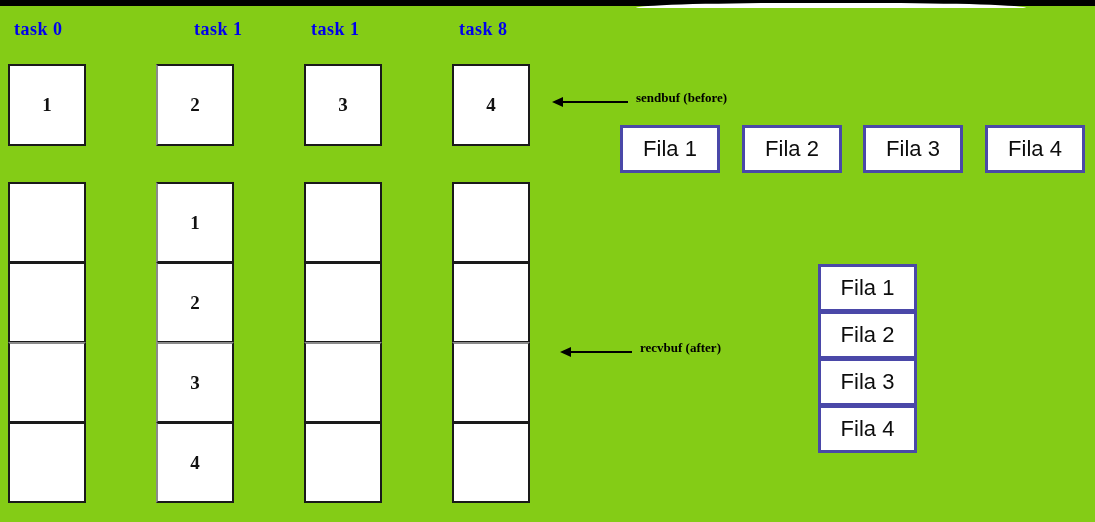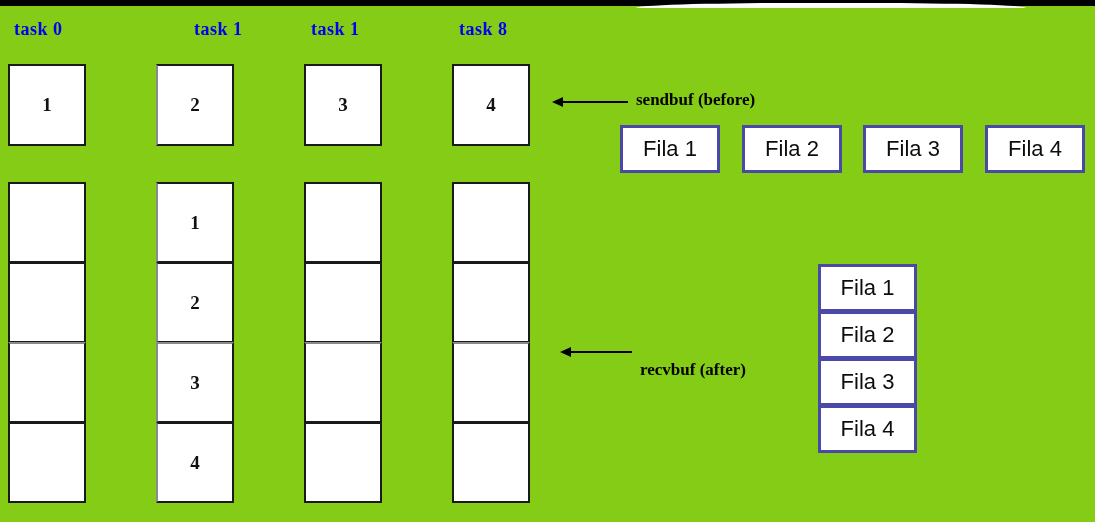--- a/index.html
+++ b/index.html
@@ -114,21 +114,21 @@
     height: 0;
     border-top: 5px solid transparent;
     border-bottom: 5px solid transparent;
     border-right: 11px solid #000000;
   }
 
   .annot-text {
     position: absolute;
     font-family: "Liberation Serif", "DejaVu Serif", serif;
     font-weight: bold;
-    font-size: 17px;
+    font-size: 13px;
     color: #000000;
     white-space: nowrap;
   }
 
   
   .fila-h {
     position: absolute;
     top: 125px;
     width: 100px;
     height: 48px;
@@ -219,21 +219,21 @@
         <div class="recv-cell" style="top: 80px;"></div>
         <div class="recv-cell soft-top" style="top: 160px;"></div>
         <div class="recv-cell" style="top: 240px;"></div>
       </div>
     </div>
 
   <div class="arrow" id="recvbuf-arrow" style="left: 560px; top: 345px; width: 72px;">
     <div class="head"></div>
     <div class="shaft" style="width: 65px;"></div>
   </div>
-  <div class="annot-text" id="recvbuf-label" style="left: 640px; top: 360px;">recvbuf (after)</div>
+  <div class="annot-text" id="recvbuf-label" style="left: 640px; top: 340px;">recvbuf (after)</div>
 
   <div id="fila-row">
       <div class="fila-h" style="left: 620px;">Fila 1</div>
       <div class="fila-h" style="left: 742px;">Fila 2</div>
       <div class="fila-h" style="left: 863px;">Fila 3</div>
       <div class="fila-h" style="left: 985px;">Fila 4</div>
     </div>
 
   <div class="fila-stack" id="fila-stack">
       <div class="fila-v" style="top: 0px;">Fila 1</div>

